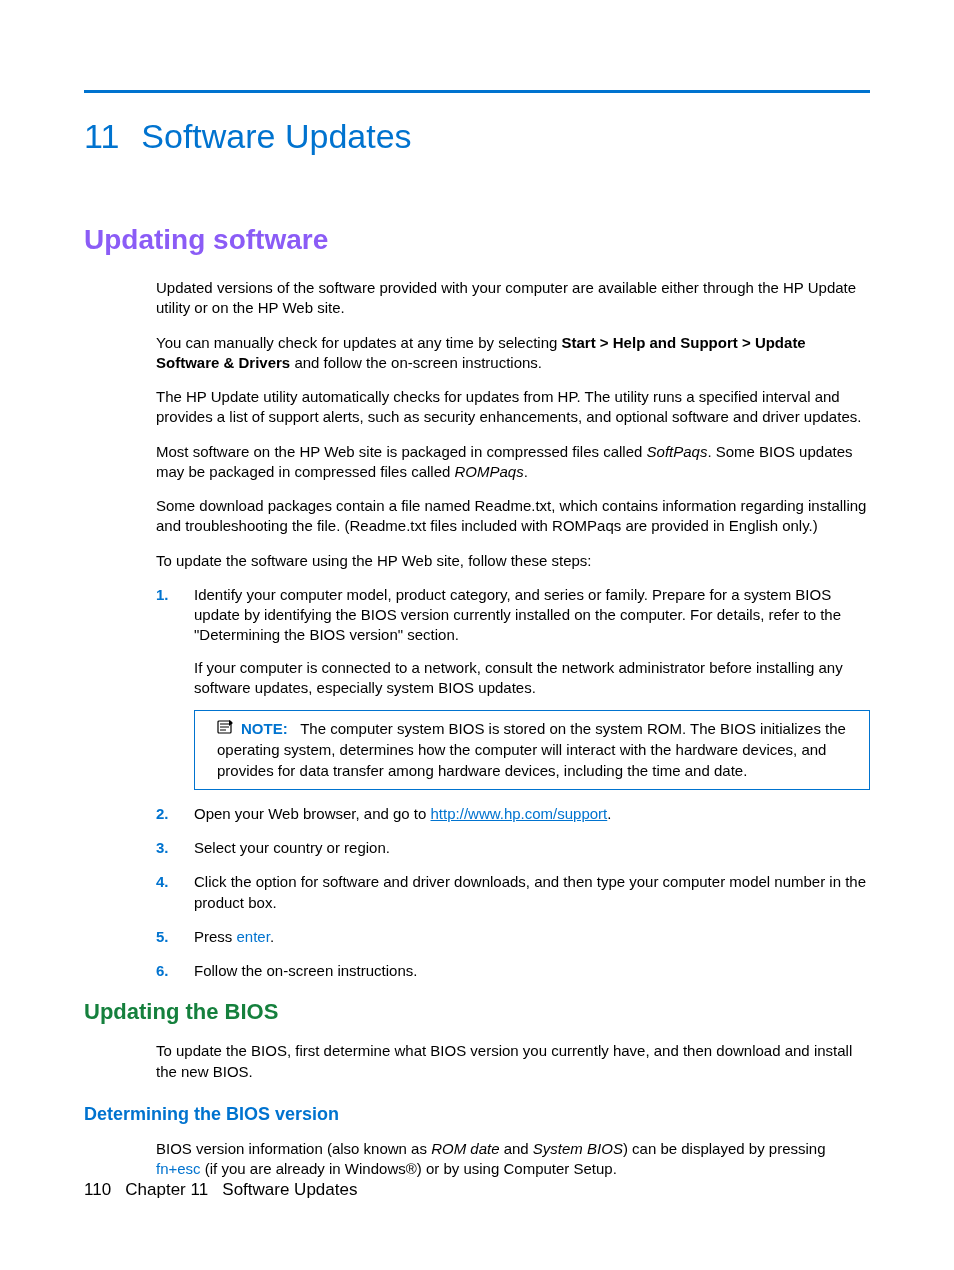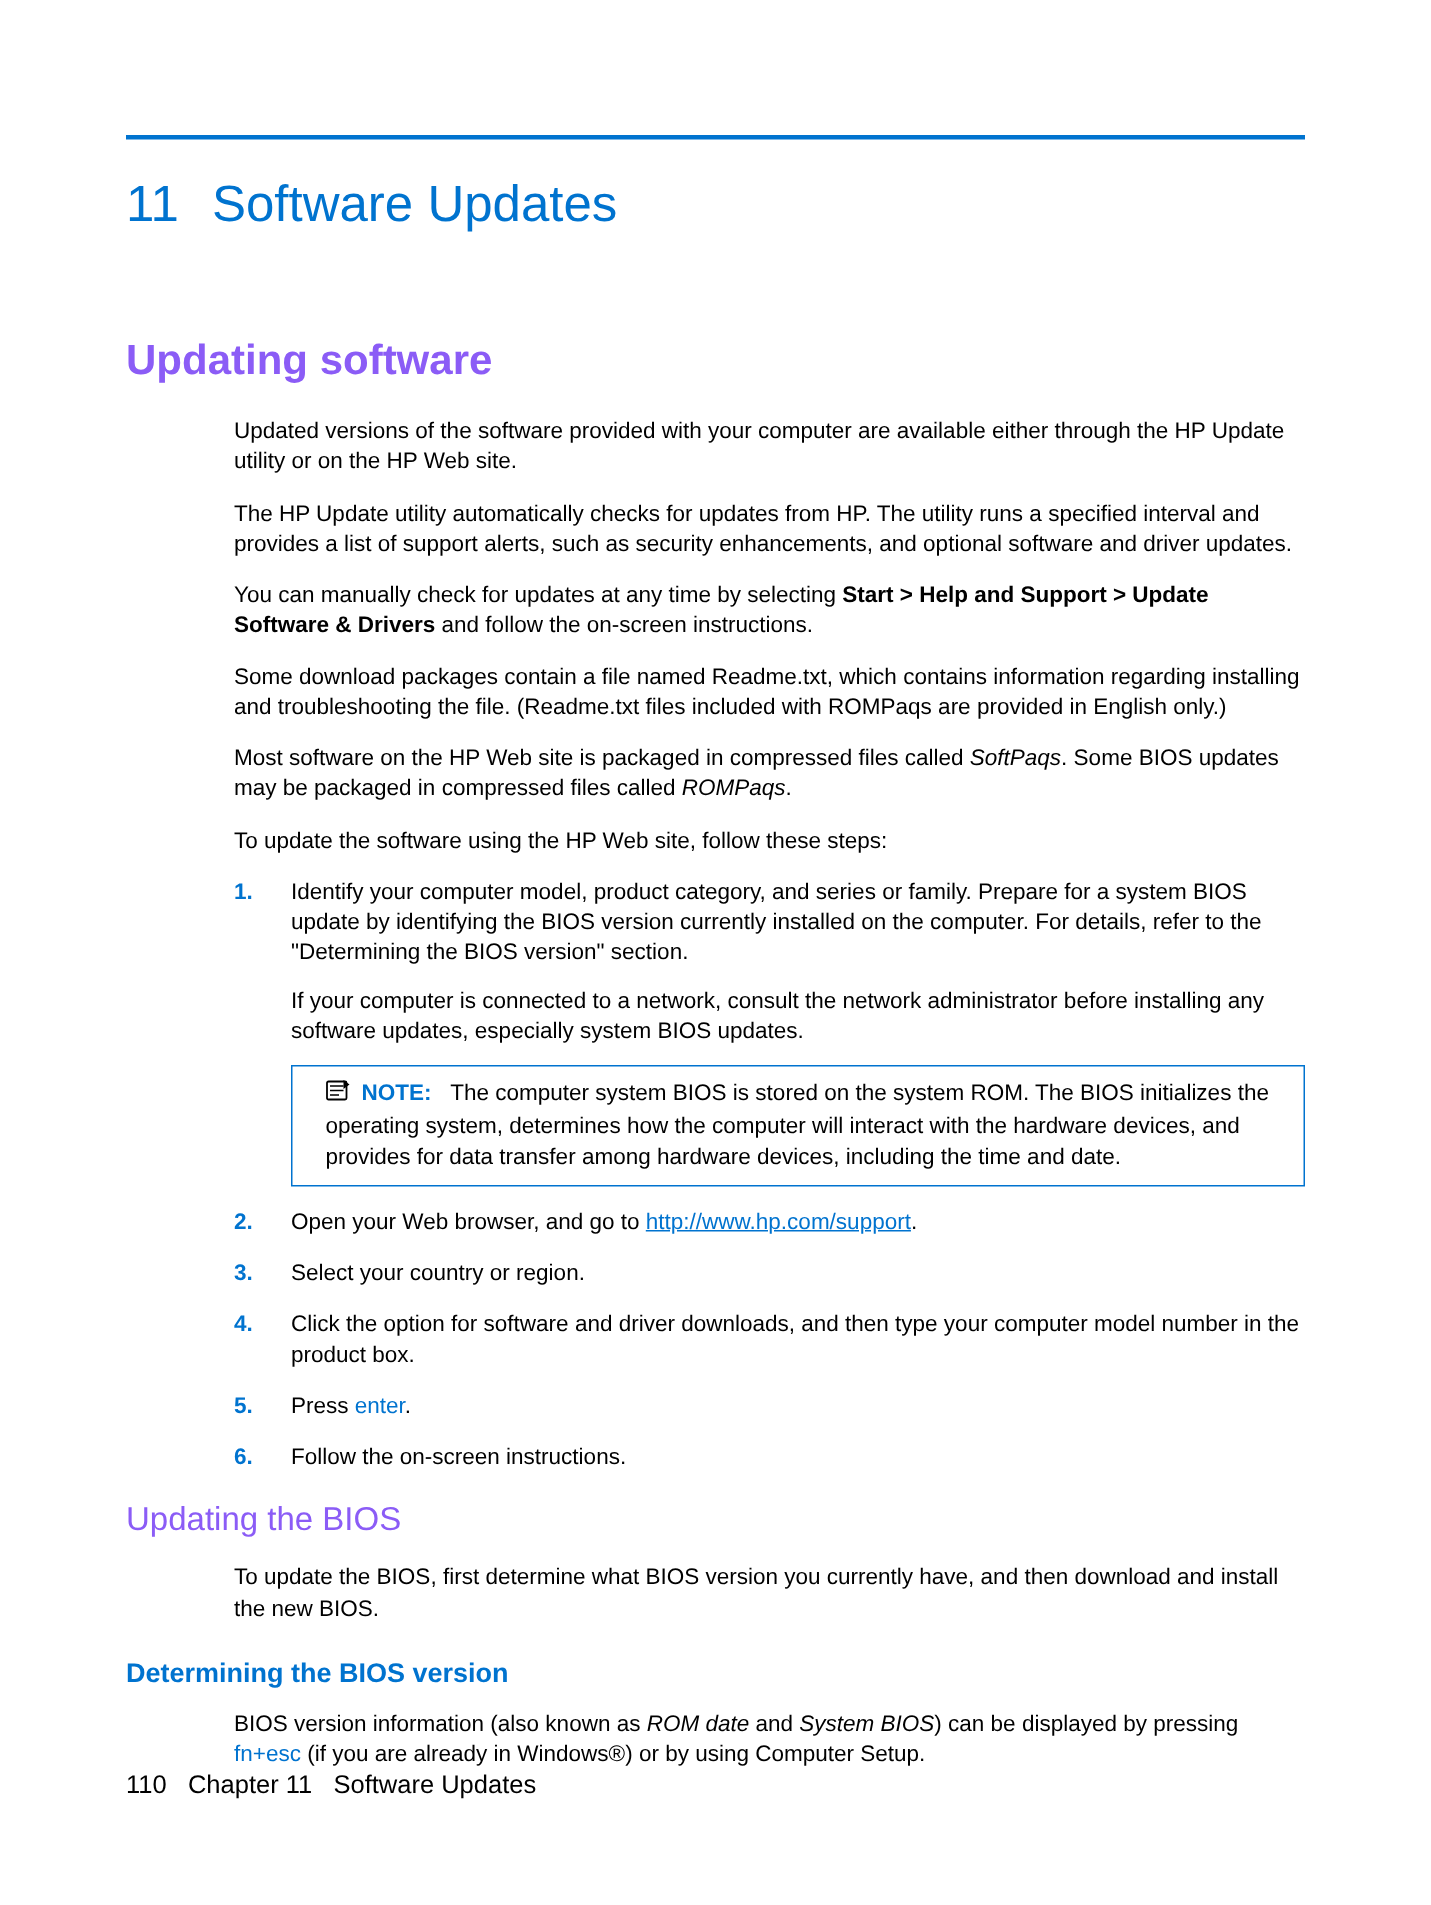--- a/index.html
+++ b/index.html
@@ -24,22 +24,22 @@
     }
     .chapter-num { display: inline-block; margin-right: 22px; }
     .h1 {
       font-size: 28px;
       font-weight: bold;
       color: #8b5cf6;
       margin-bottom: 22px;
     }
     .h2 {
       font-size: 22px;
-      font-weight: normal;
-      color: #8b5cf6;
+      font-weight: bold;
+      color: #15803d;
       margin-top: 18px;
       margin-bottom: 16px;
     }
     .h3 {
       font-size: 18px;
       font-weight: bold;
       color: #0073cf;
       margin-top: 22px;
       margin-bottom: 14px;
     }
@@ -102,28 +102,28 @@
 <div class="top-rule"></div>
 
 <div class="chapter-title">
   <span class="chapter-num">11</span><span>Software Updates</span>
 </div>
 
 <div class="h1">Updating software</div>
 
 <div class="indent">
   <p class="body">Updated versions of the software provided with your computer are available either through the HP Update utility or on the HP Web site.</p>
-  <p class="body">The HP Update utility automatically checks for updates from HP. The utility runs a specified interval and provides a list of support alerts, such as security enhancements, and optional software and driver updates.</p>
   <p class="body">
     <span>You can manually check for updates at any time by selecting </span><span class="bold">Start &gt; Help and Support &gt; Update Software &amp; Drivers</span><span> and follow the on-screen instructions.</span>
   </p>
-  <p class="body">Some download packages contain a file named Readme.txt, which contains information regarding installing and troubleshooting the file. (Readme.txt files included with ROMPaqs are provided in English only.)</p>
+  <p class="body">The HP Update utility automatically checks for updates from HP. The utility runs a specified interval and provides a list of support alerts, such as security enhancements, and optional software and driver updates.</p>
   <p class="body">
     <span>Most software on the HP Web site is packaged in compressed files called </span><span class="italic">SoftPaqs</span><span>. Some BIOS updates may be packaged in compressed files called </span><span class="italic">ROMPaqs</span><span>.</span>
   </p>
+  <p class="body">Some download packages contain a file named Readme.txt, which contains information regarding installing and troubleshooting the file. (Readme.txt files included with ROMPaqs are provided in English only.)</p>
   <p class="body">To update the software using the HP Web site, follow these steps:</p>
 </div>
 
 <ol class="steps">
   <li>
     <span class="num">1.</span>
     <p>Identify your computer model, product category, and series or family. Prepare for a system BIOS update by identifying the BIOS version currently installed on the computer. For details, refer to the "Determining the BIOS version" section.</p>
     <p>If your computer is connected to a network, consult the network administrator before installing any software updates, especially system BIOS updates.</p>
     <div class="note-box">
       <span class="note-icon">

